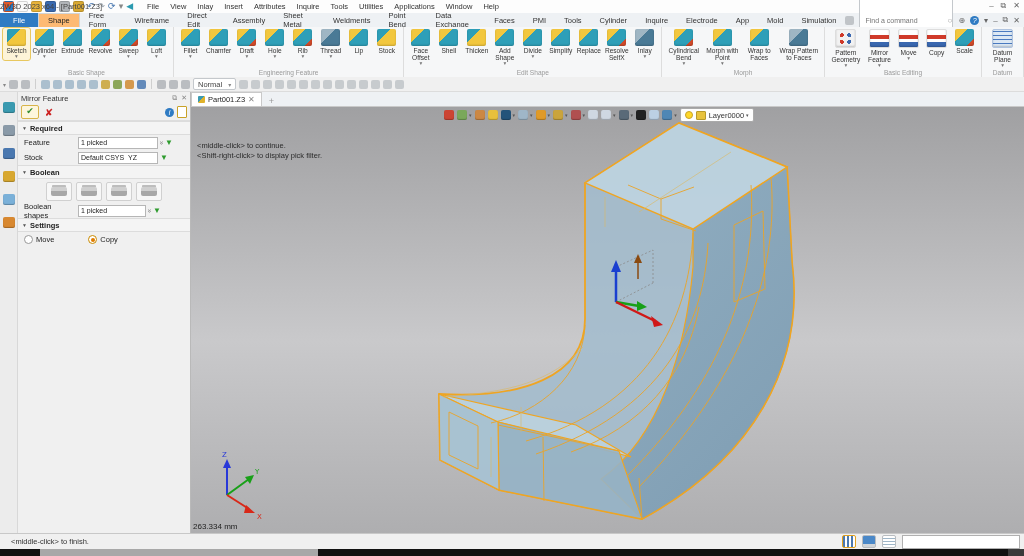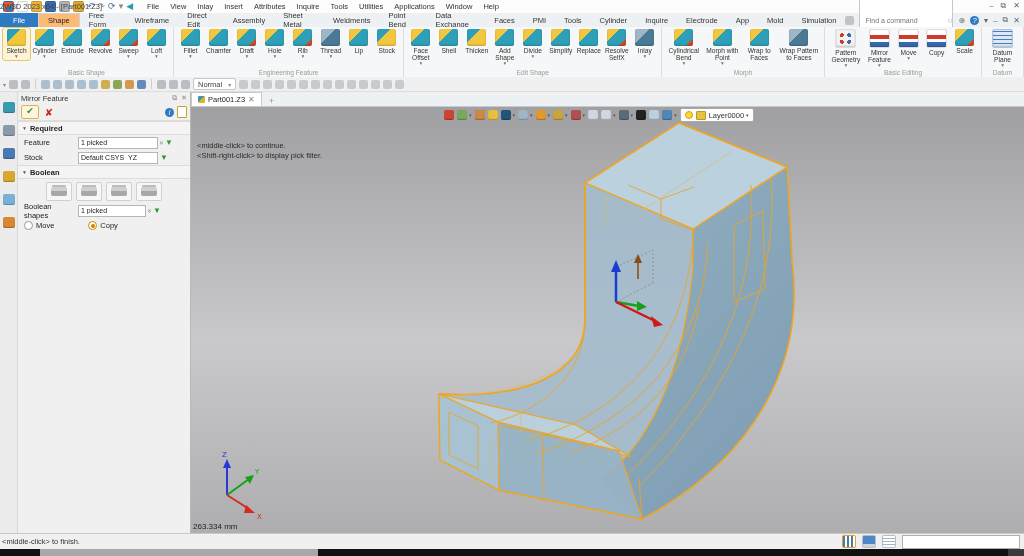--- a/index.html
+++ b/index.html
@@ -97,21 +97,21 @@
   .chip.v{width:10px;height:10px;box-shadow:inset 0 -1px 1px rgba(0,0,0,.25);}
   .vcaret{color:#555;font-size:5px;margin-left:-1px;}
   #layer-combo{display:flex;align-items:center;gap:3px;background:#fdfdfd;border:1px solid #aaa;border-radius:2px;height:12px;padding:0 4px;color:#333;}
   .bulb{width:6px;height:6px;border-radius:50%;background:#ffd82a;border:1px solid #c9a227;}
   .layer-ic{width:8px;height:7px;border-radius:1px;background:#e8c23c;border:1px solid #b89a2a;}
   #scale-label{left:2px;bottom:2px;color:#222;font-size:8px;}
   svg text{font-family:"DejaVu Sans",sans-serif;}
 
   
   #statusbar{left:0;top:533px;width:1024px;height:16px;background:#f0f0f0;border-top:1px solid #c8c8c8;display:flex;align-items:center;box-sizing:border-box;}
-  #status-msg{padding-left:2px;color:#333;}
+  #status-msg{padding-left:11px;color:#333;}
   #status-right{margin-left:auto;display:flex;align-items:center;gap:6px;padding-right:4px;}
   .sic{width:12px;height:11px;border-radius:2px;background:#e8edf2;border:1px solid #b8bcc0;}
   .sic.sel{border-color:#e0a020;background:repeating-linear-gradient(90deg,#4a78b0 0 2px,#fff 2px 4px);}
   .sic.mon{background:linear-gradient(180deg,#4a88c8 0 70%,#d0d4d8 70% 100%);}
   .sic.lst{background:repeating-linear-gradient(0deg,#fff 0 2px,#9fb6c8 2px 3px);}
   #status-input{width:112px;height:10px;border:1px solid #b0b0b0;background:#fff;outline:none;}
   #bottomstrip{left:0;top:549px;width:1024px;height:7px;background:#111;}
   #bottomstrip .seg1{position:absolute;left:40px;top:0;width:278px;height:7px;background:#a8a8a8;}
   #bottomstrip .seg2{position:absolute;left:1008px;top:0;width:16px;height:7px;background:#3a3a3a;}
 </style>
@@ -471,20 +471,24 @@
         <span class="boolbtn">
           <span class="boolglyph"></span>
         </span>
       </div>
     <div class="frow">
       <span class="flabel">Boolean shapes</span>
       <input class="finput" style="width: 62px;" value="1 picked">
       <span class="chev">»</span>
       <span class="garrow">▼</span>
     </div>
+    <div class="sect">
+      <span class="tri">▼</span>
+      <span>Settings</span>
+    </div>
     <div class="frow" style="gap:34px">
       <span class="radio">
         <span class="rdot"></span>
         <span>Move</span>
       </span>
       <span class="radio">
         <span class="rdot on"></span>
         <span>Copy</span>
       </span>
     </div>

